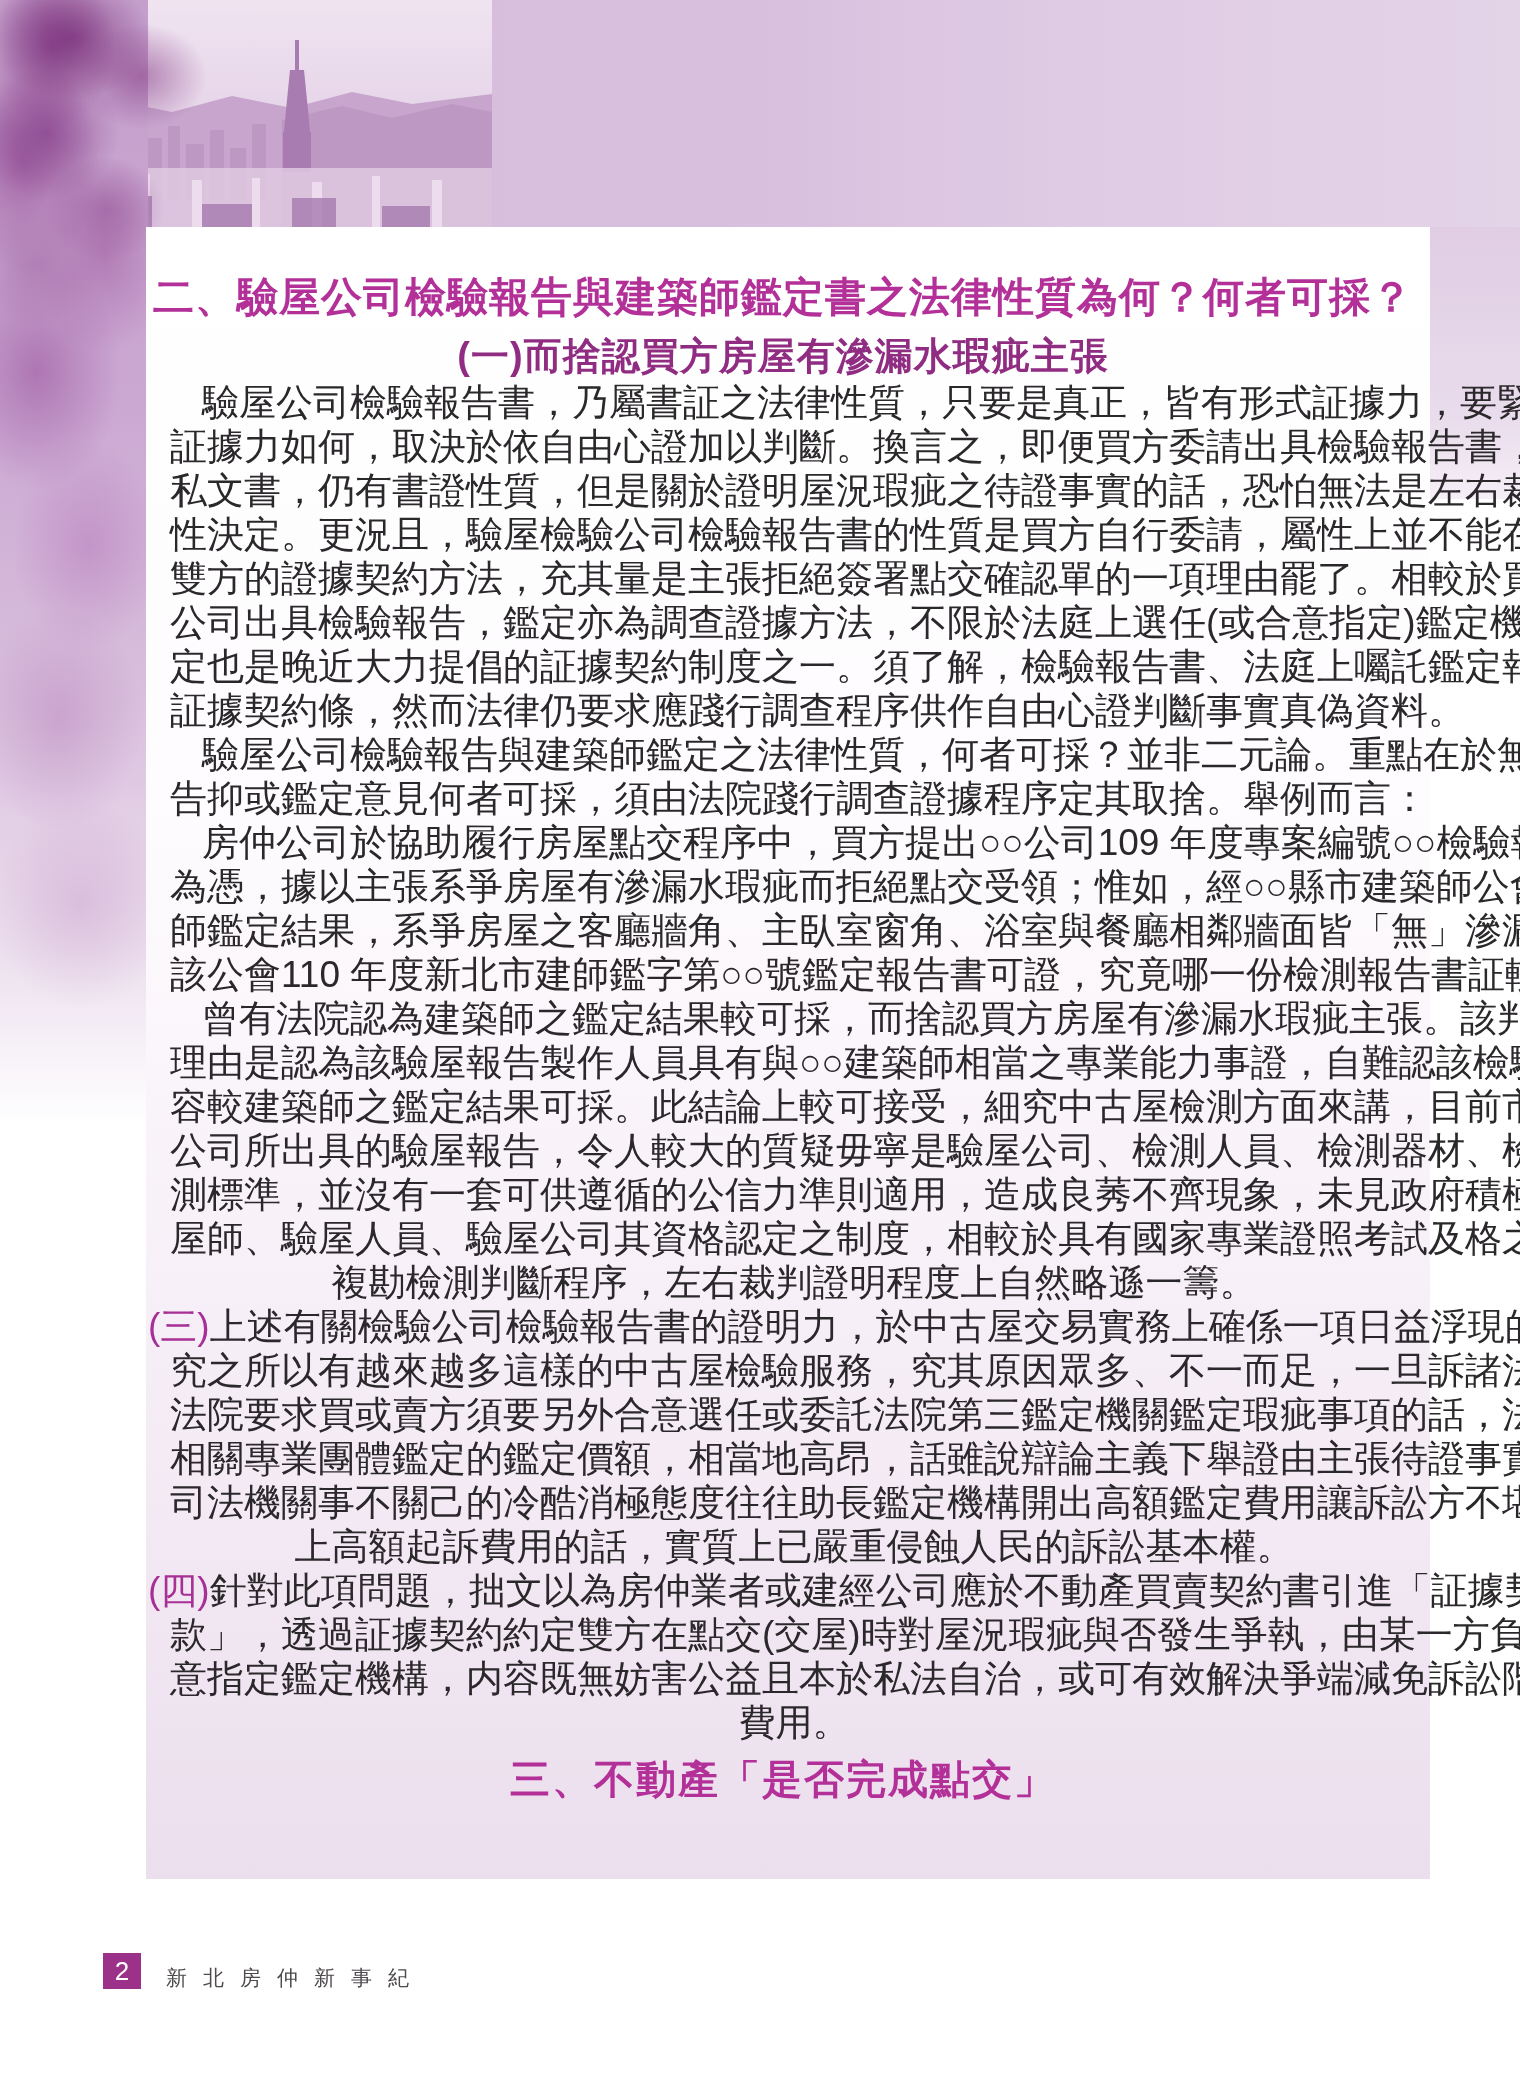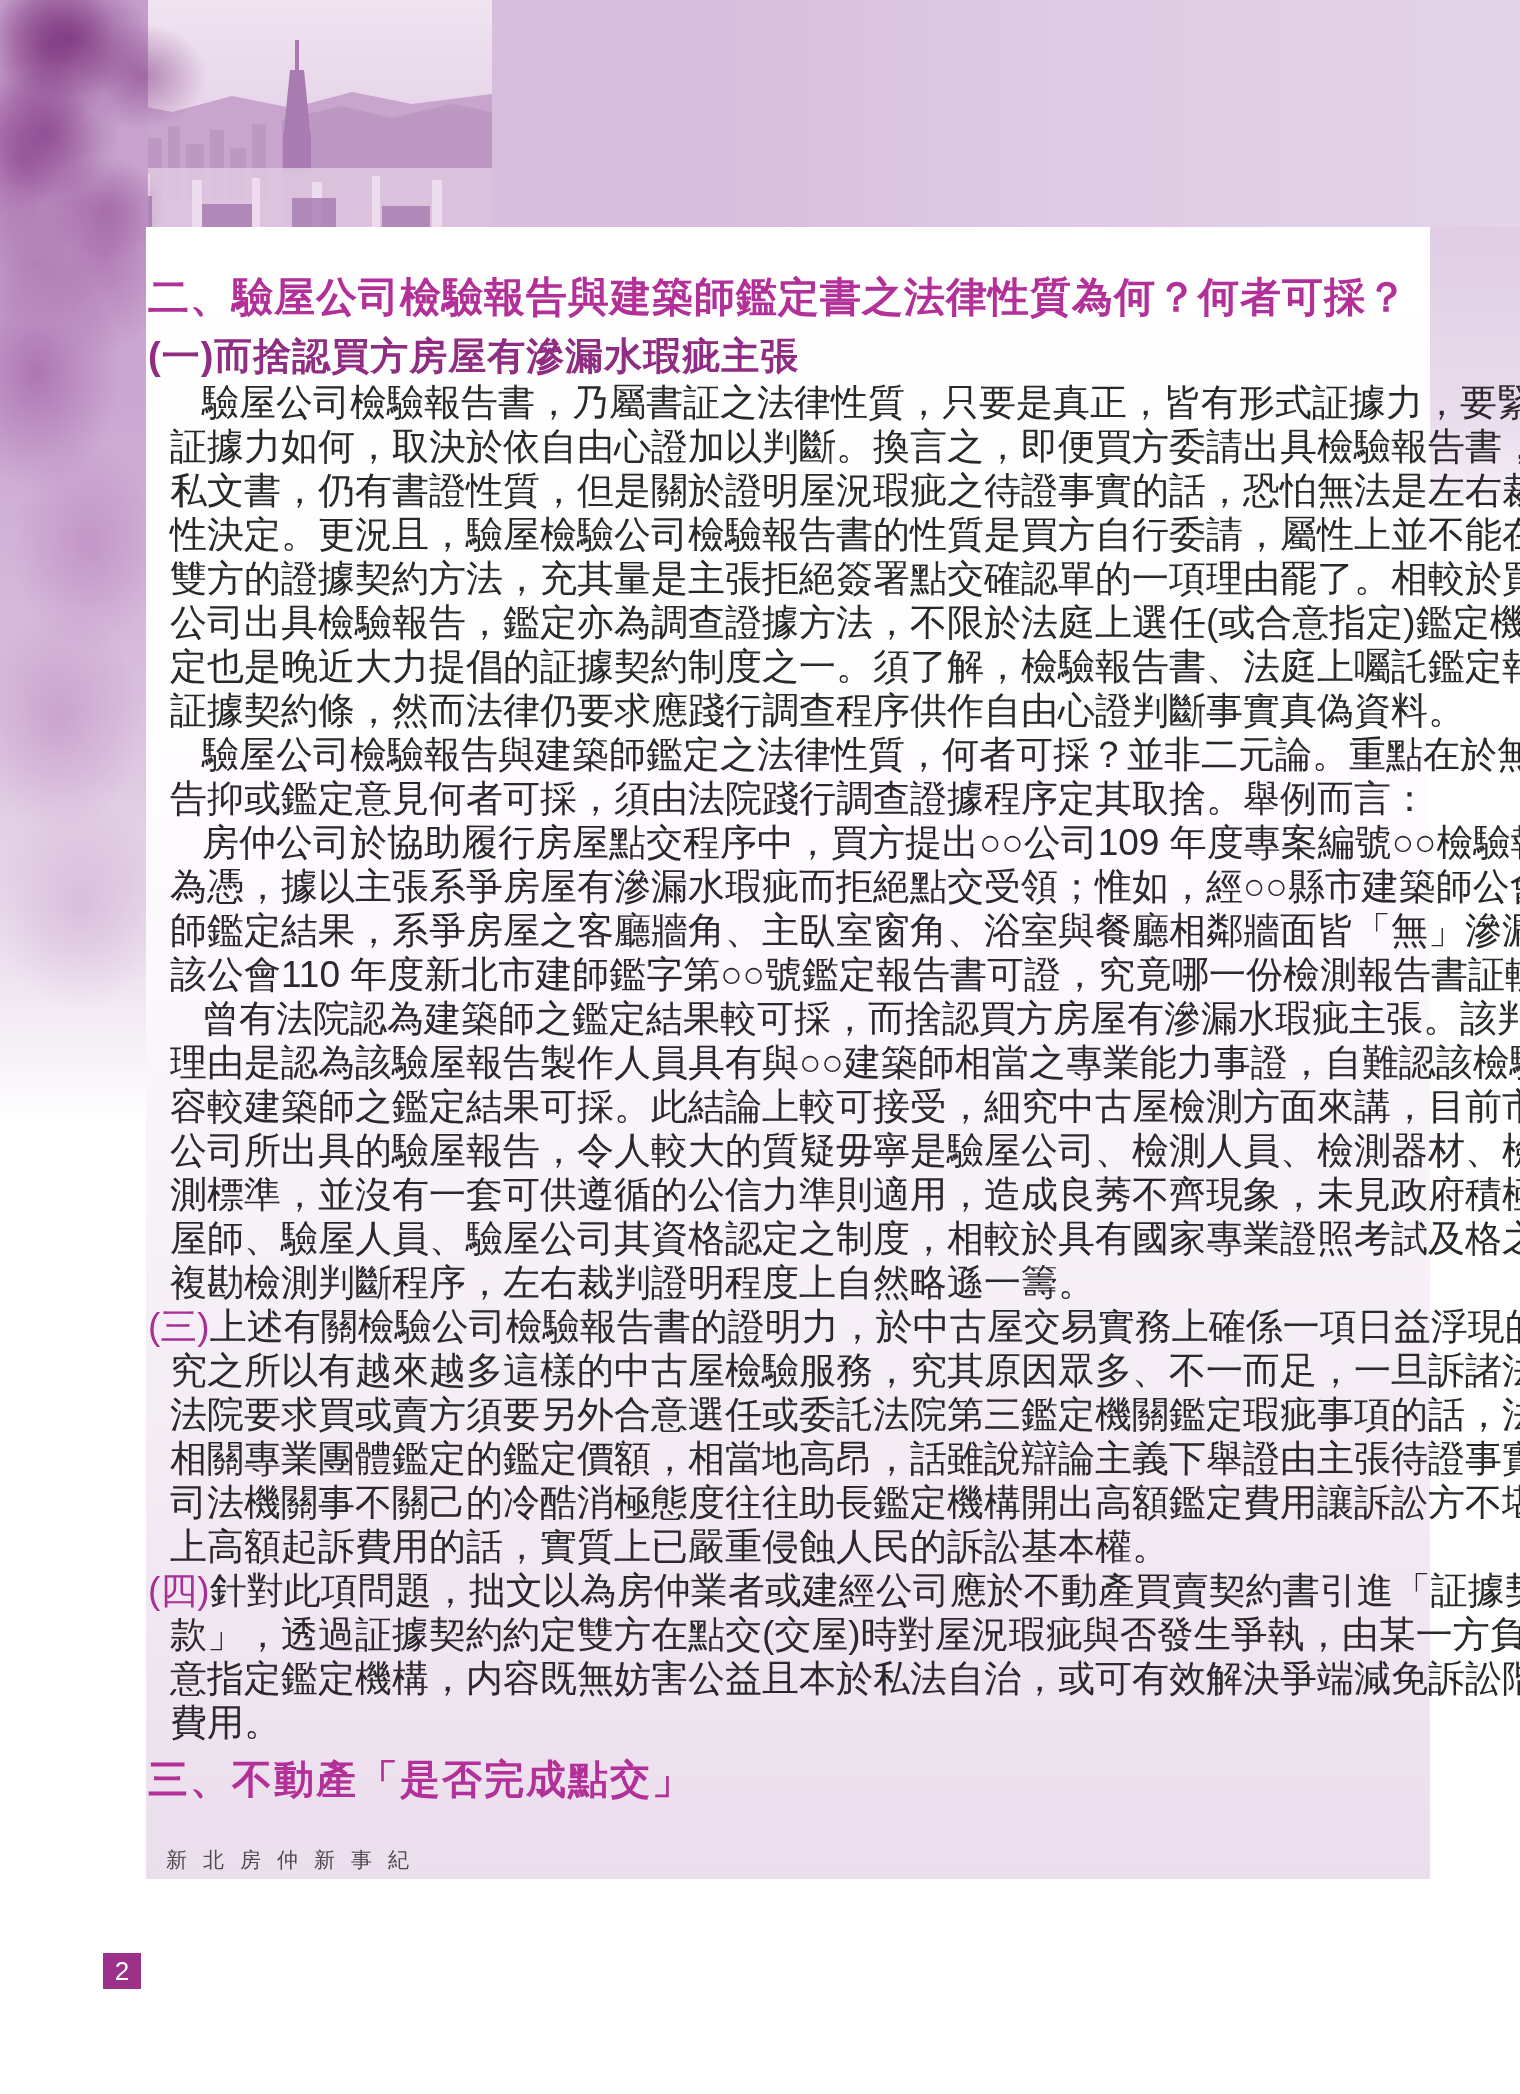--- a/index.html
+++ b/index.html
@@ -40,34 +40,34 @@
       radial-gradient(ellipse 100px 80px at 60% 20%, rgba(130,55,130,.55), transparent 66%),
       radial-gradient(ellipse 110px 100px at 20% 35%, rgba(125,50,128,.6), transparent 66%),
       radial-gradient(ellipse 90px 80px at 45% 55%, rgba(140,70,142,.45), transparent 66%),
       radial-gradient(ellipse 100px 90px at 15% 70%, rgba(150,85,152,.4), transparent 66%);
   }
   
   .panel{
     position:absolute;left:146px;top:227px;width:1284px;height:1652px;
     background:linear-gradient(180deg,#ffffff 0%,#fefcfe 35%,#f4ebf5 75%,#ebdeed 100%);
   }
-  .content{position:absolute;left:2px;top:44px;width:1270px;}
+  .content{position:absolute;left:2px;top:44px;width:1270px;text-align:center;}
   .h2title{font-size:41px;font-weight:bold;color:#b23098;line-height:52px;margin:0 0 8px 0;letter-spacing:1px;white-space:nowrap;}
   .subtitle{font-size:38px;font-weight:bold;color:#902d82;line-height:50px;letter-spacing:1px;white-space:nowrap;}
   .bl{font-size:37px;line-height:44px;color:#2b282b;padding-left:22px;white-space:nowrap;}
   .bl.ind{text-indent:32px;}
   .bl.mline{padding-left:0;}
   .mk{color:#a63095;}
   .h3title{font-size:40px;font-weight:bold;color:#b23098;line-height:52px;margin:8px 0 0 0;letter-spacing:2px;white-space:nowrap;}
   
   .page-badge{
     position:absolute;left:103px;top:1953px;width:38px;height:36px;
     background:#9b3189;color:#ffffff;font-size:26px;text-align:center;line-height:36px;
   }
-  .journal{position:absolute;left:166px;top:1846px;font-size:21px;color:#4e4a4e;letter-spacing:16px;white-space:nowrap;}
+  .journal{position:absolute;left:166px;top:1964px;font-size:21px;color:#4e4a4e;letter-spacing:16px;white-space:nowrap;}
 </style>
 </head>
 <body>
 
 <div class="band"></div>
 <div class="right-strip"></div>
 
 <div class="photo-skyline">
   <svg width="440" height="227" viewBox="0 0 440 227">
     <defs>

